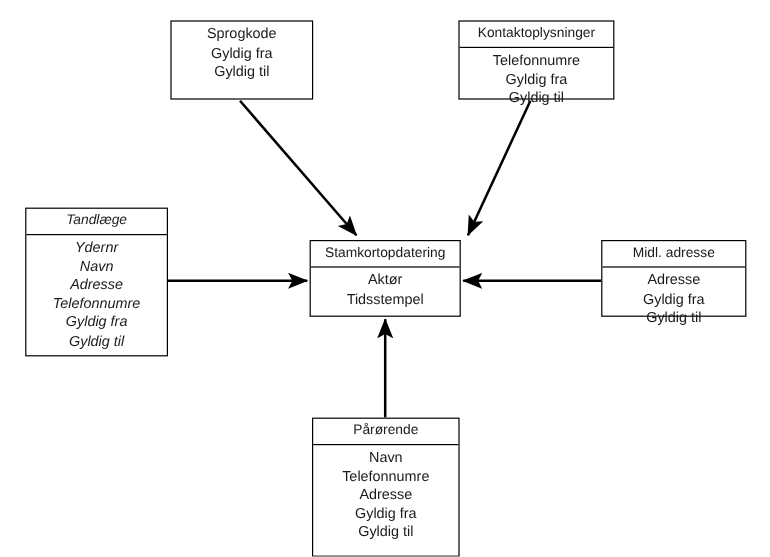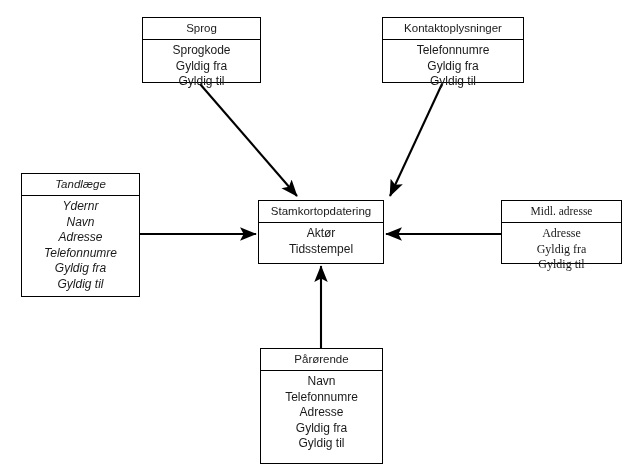--- a/index.html
+++ b/index.html
@@ -75,29 +75,28 @@
     <line x1="442" y1="84" x2="390" y2="196" stroke="#000000" stroke-width="2.1" marker-end="url(#arrowhead)"></line>
 
     <line x1="140" y1="234" x2="256" y2="234" stroke="#000000" stroke-width="2.1" marker-end="url(#arrowhead)"></line>
 
     <line x1="501" y1="234" x2="386" y2="234" stroke="#000000" stroke-width="2.1" marker-end="url(#arrowhead)"></line>
 
     <line x1="321" y1="348" x2="321" y2="266" stroke="#000000" stroke-width="2.1" marker-end="url(#arrowhead)"></line>
   </svg>
 
   <div class="entity" style="left:142px; top:17px; width:119px; height:66px;">
-    <div class="entity-title">Sprog</div>
     <div class="entity-attrs">
       <div class="attr">Sprogkode</div>
       <div class="attr">Gyldig fra</div>
       <div class="attr">Gyldig til</div>
     </div>
   </div>
 
-  <div class="entity" style="left:382px; top:17px; width:142px; height:66px;">
+  <div class="entity" style="left:382px; top:17px; width:130px; height:66px;">
     <div class="entity-title">Kontaktoplysninger</div>
     <div class="entity-attrs">
       <div class="attr">Telefonnumre</div>
       <div class="attr">Gyldig fra</div>
       <div class="attr">Gyldig til</div>
     </div>
   </div>
 
   <div class="entity" style="left:21px; top:173px; width:119px; height:124px;font-style:italic;">
     <div class="entity-title">Tandlæge</div>
@@ -112,21 +111,21 @@
   </div>
 
   <div class="entity" style="left:258px; top:200px; width:126px; height:64px;">
     <div class="entity-title">Stamkortopdatering</div>
     <div class="entity-attrs">
       <div class="attr">Aktør</div>
       <div class="attr">Tidsstempel</div>
     </div>
   </div>
 
-  <div class="entity" style="left:501px; top:200px; width:121px; height:64px;font-family:Liberation Serif, serif;">
+  <div class="entity" style="left:501px; top:200px; width:121px; height:64px;">
     <div class="entity-title">Midl. adresse</div>
     <div class="entity-attrs">
       <div class="attr">Adresse</div>
       <div class="attr">Gyldig fra</div>
       <div class="attr">Gyldig til</div>
     </div>
   </div>
 
   <div class="entity" style="left:260px; top:348px; width:123px; height:116px;">
     <div class="entity-title">Pårørende</div>

